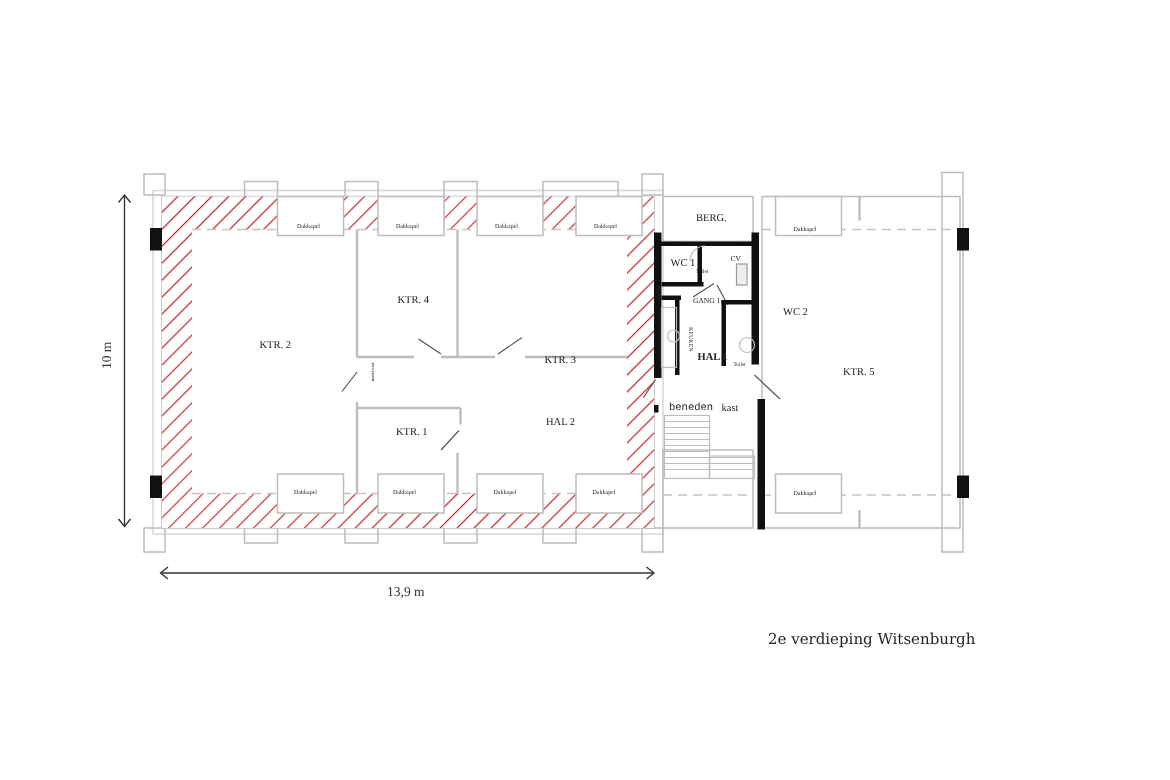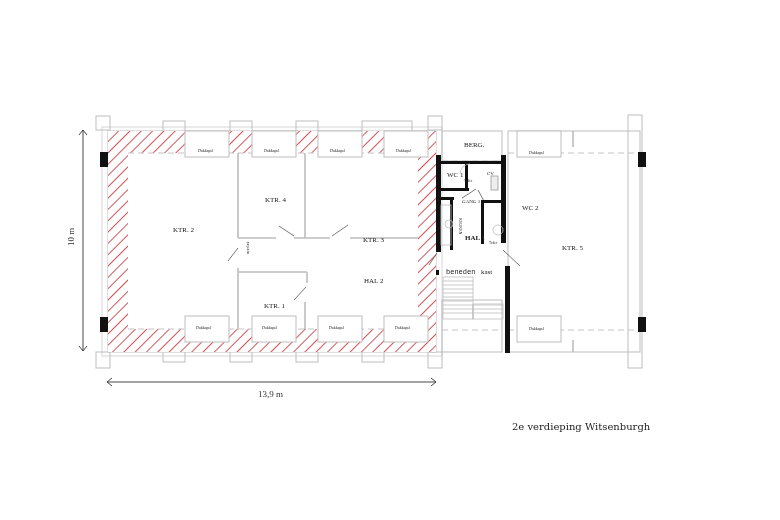--- a/index.html
+++ b/index.html
@@ -147,21 +147,21 @@
     <polyline points="79,346 83,351 87,346"></polyline>
     <line x1="107" y1="382" x2="436" y2="382"></line>
     <polyline points="112,378 107,382 112,386"></polyline>
     <polyline points="431,378 436,382 431,386"></polyline>
   </g>
 </svg>
 
 <div class="lbl room" style="left:173px;top:226px;font-family:Liberation Serif, serif;">KTR. 2</div>
 <div class="lbl room" style="left:265px;top:196px;">KTR. 4</div>
 <div class="lbl room" style="left:363px;top:197px;margin-top:39px;">KTR. 3</div>
-<div class="lbl room" style="left:264px;top:302px;">KTR. 1</div>
+<div class="lbl room" style="left:264px;top:284px;">KTR. 1</div>
 <div class="lbl room" style="left:364px;top:277px;">HAL 2</div>
 <div class="lbl room" style="left:464px;top:141px;">BERG.</div>
 <div class="lbl room" style="left:447px;top:171px;">WC 1</div>
 <div class="lbl tiny" style="left:487px;top:171px;font-size:5px;">CV</div>
 <div class="lbl tiny" style="left:442px;top:190px;transform:rotate(90deg);transform-origin:left top;">BERG.</div>
 <div class="lbl tiny" style="left:462px;top:199px;font-size:5px;">GANG 1</div>
 <div class="lbl room" style="left:486px;top:204px;margin-left:36px;">WC 2</div>
 <div class="lbl tiny" style="left:463px;top:218px;transform:rotate(90deg);transform-origin:left top;">KEUKEN</div>
 <div class="lbl room" style="left:465px;top:234px;font-weight:bold;">HAL 1</div>
 <div class="lbl room" style="left:562px;top:244px;">KTR. 5</div>

